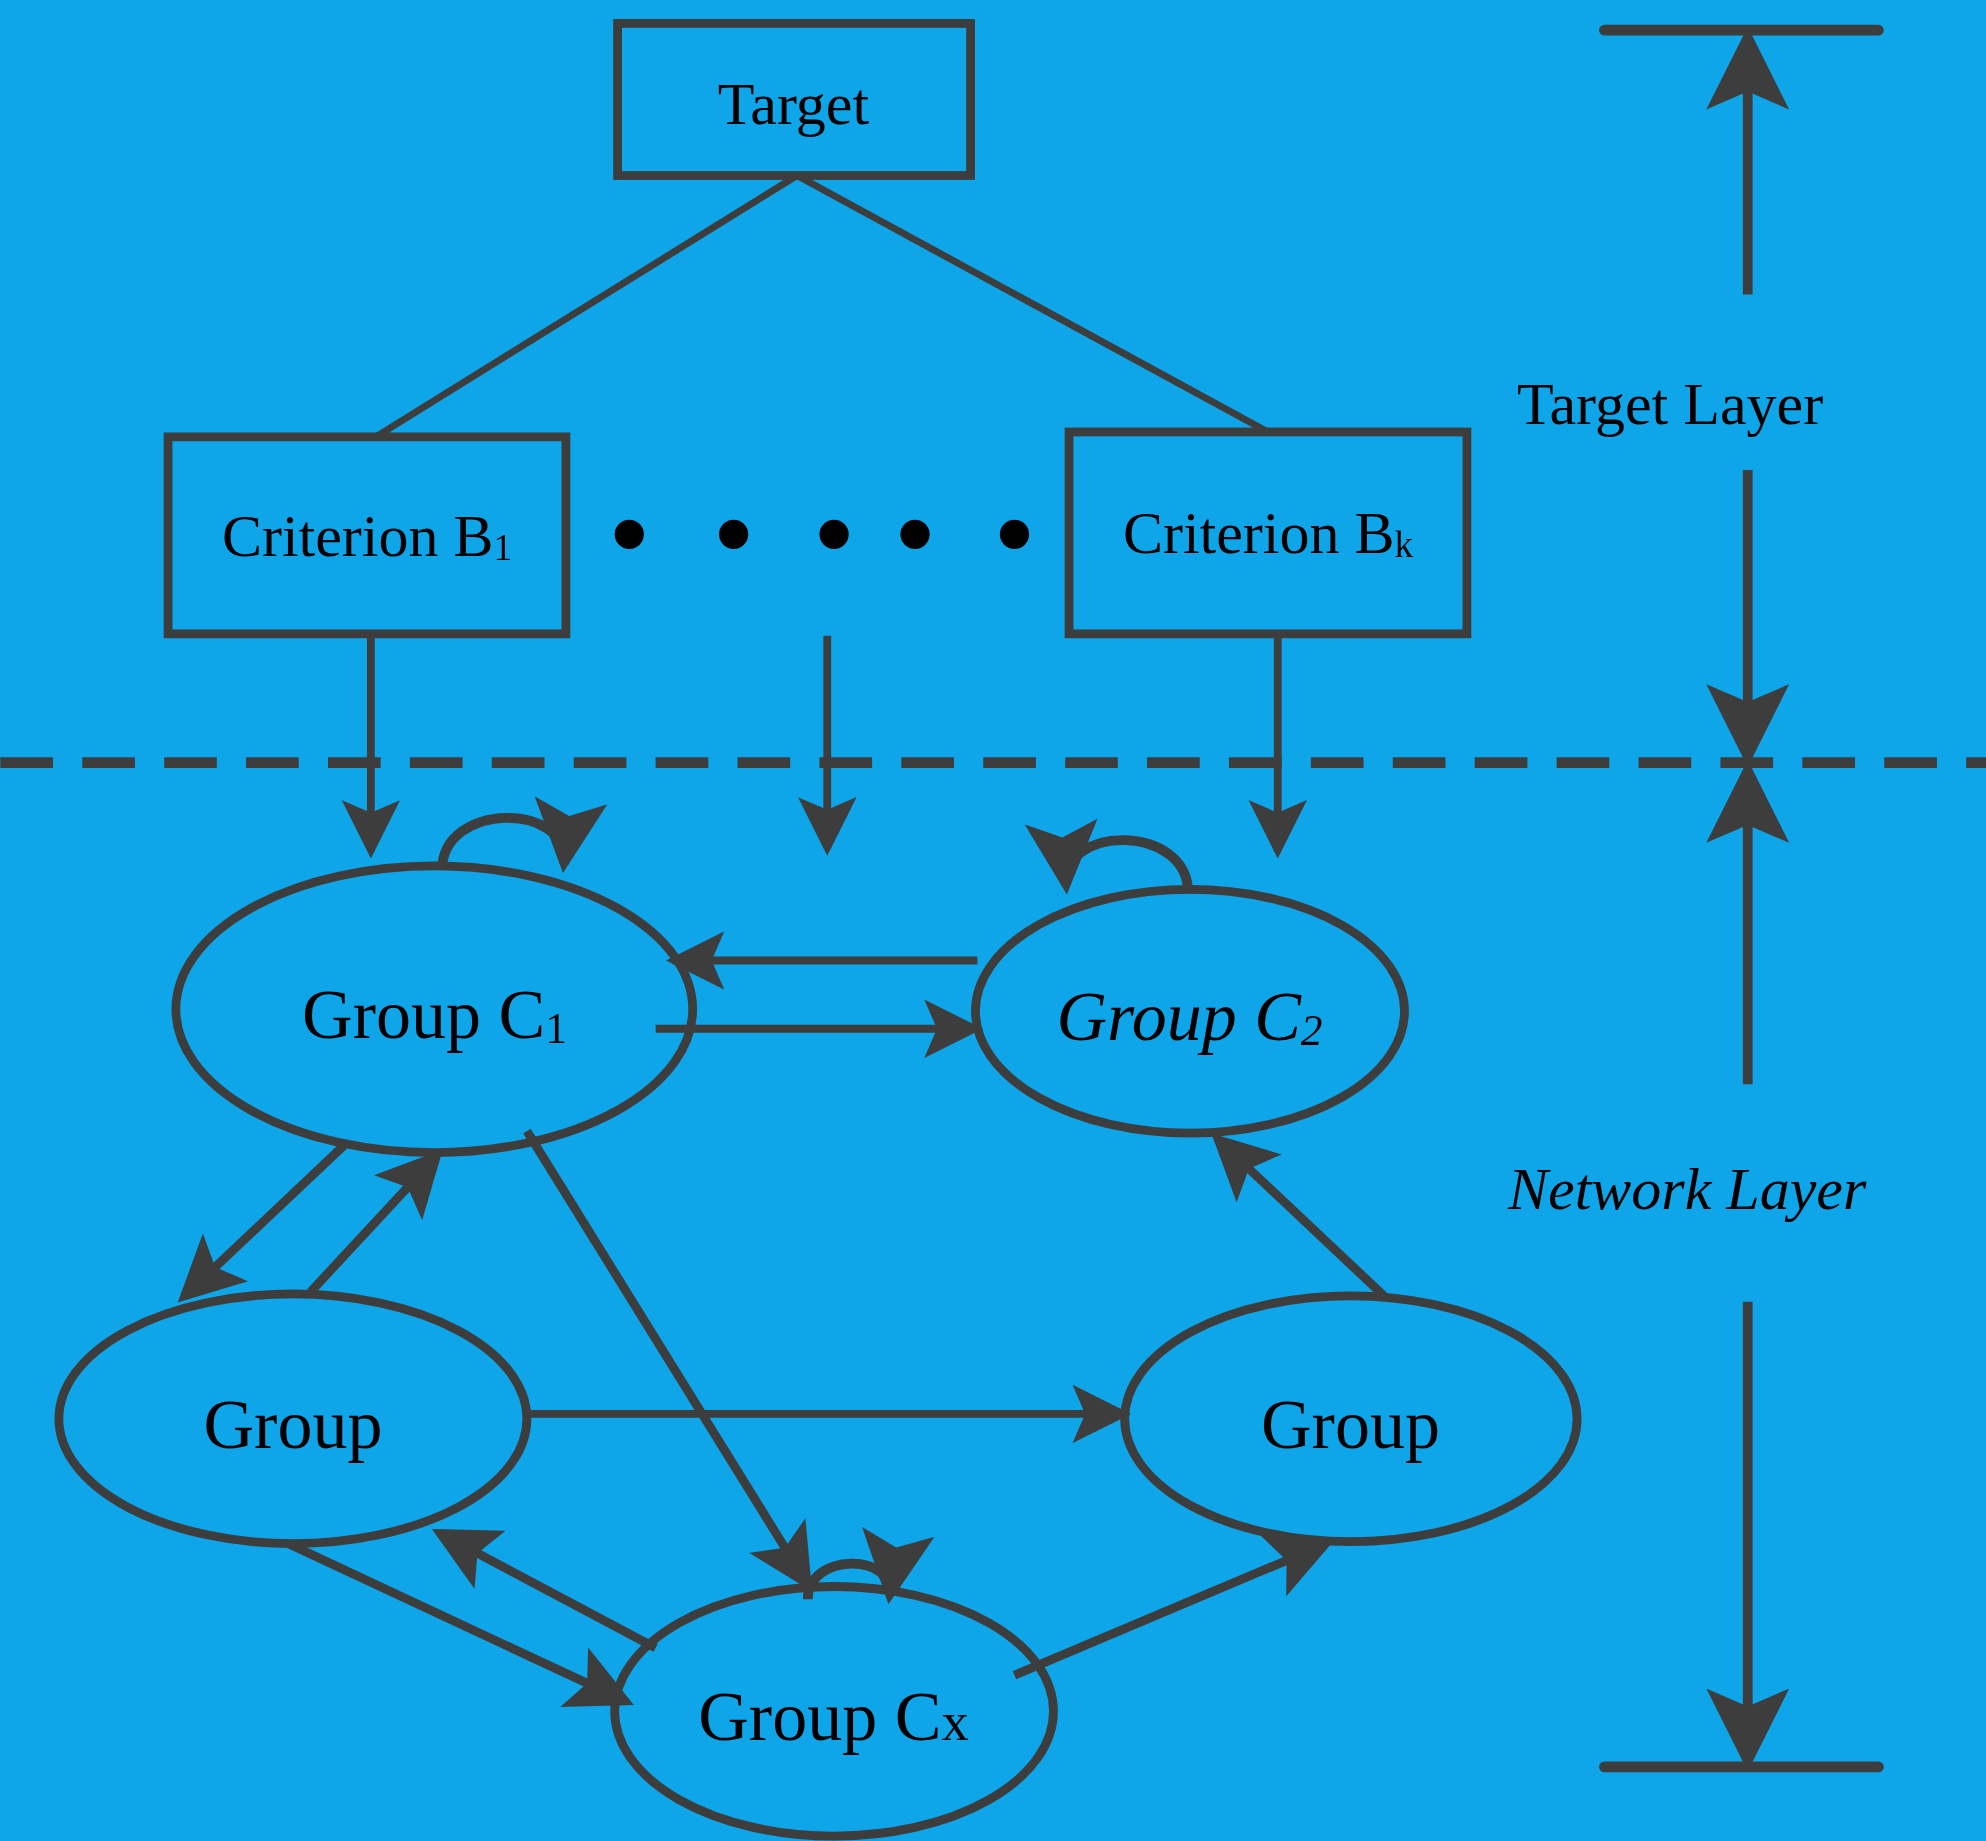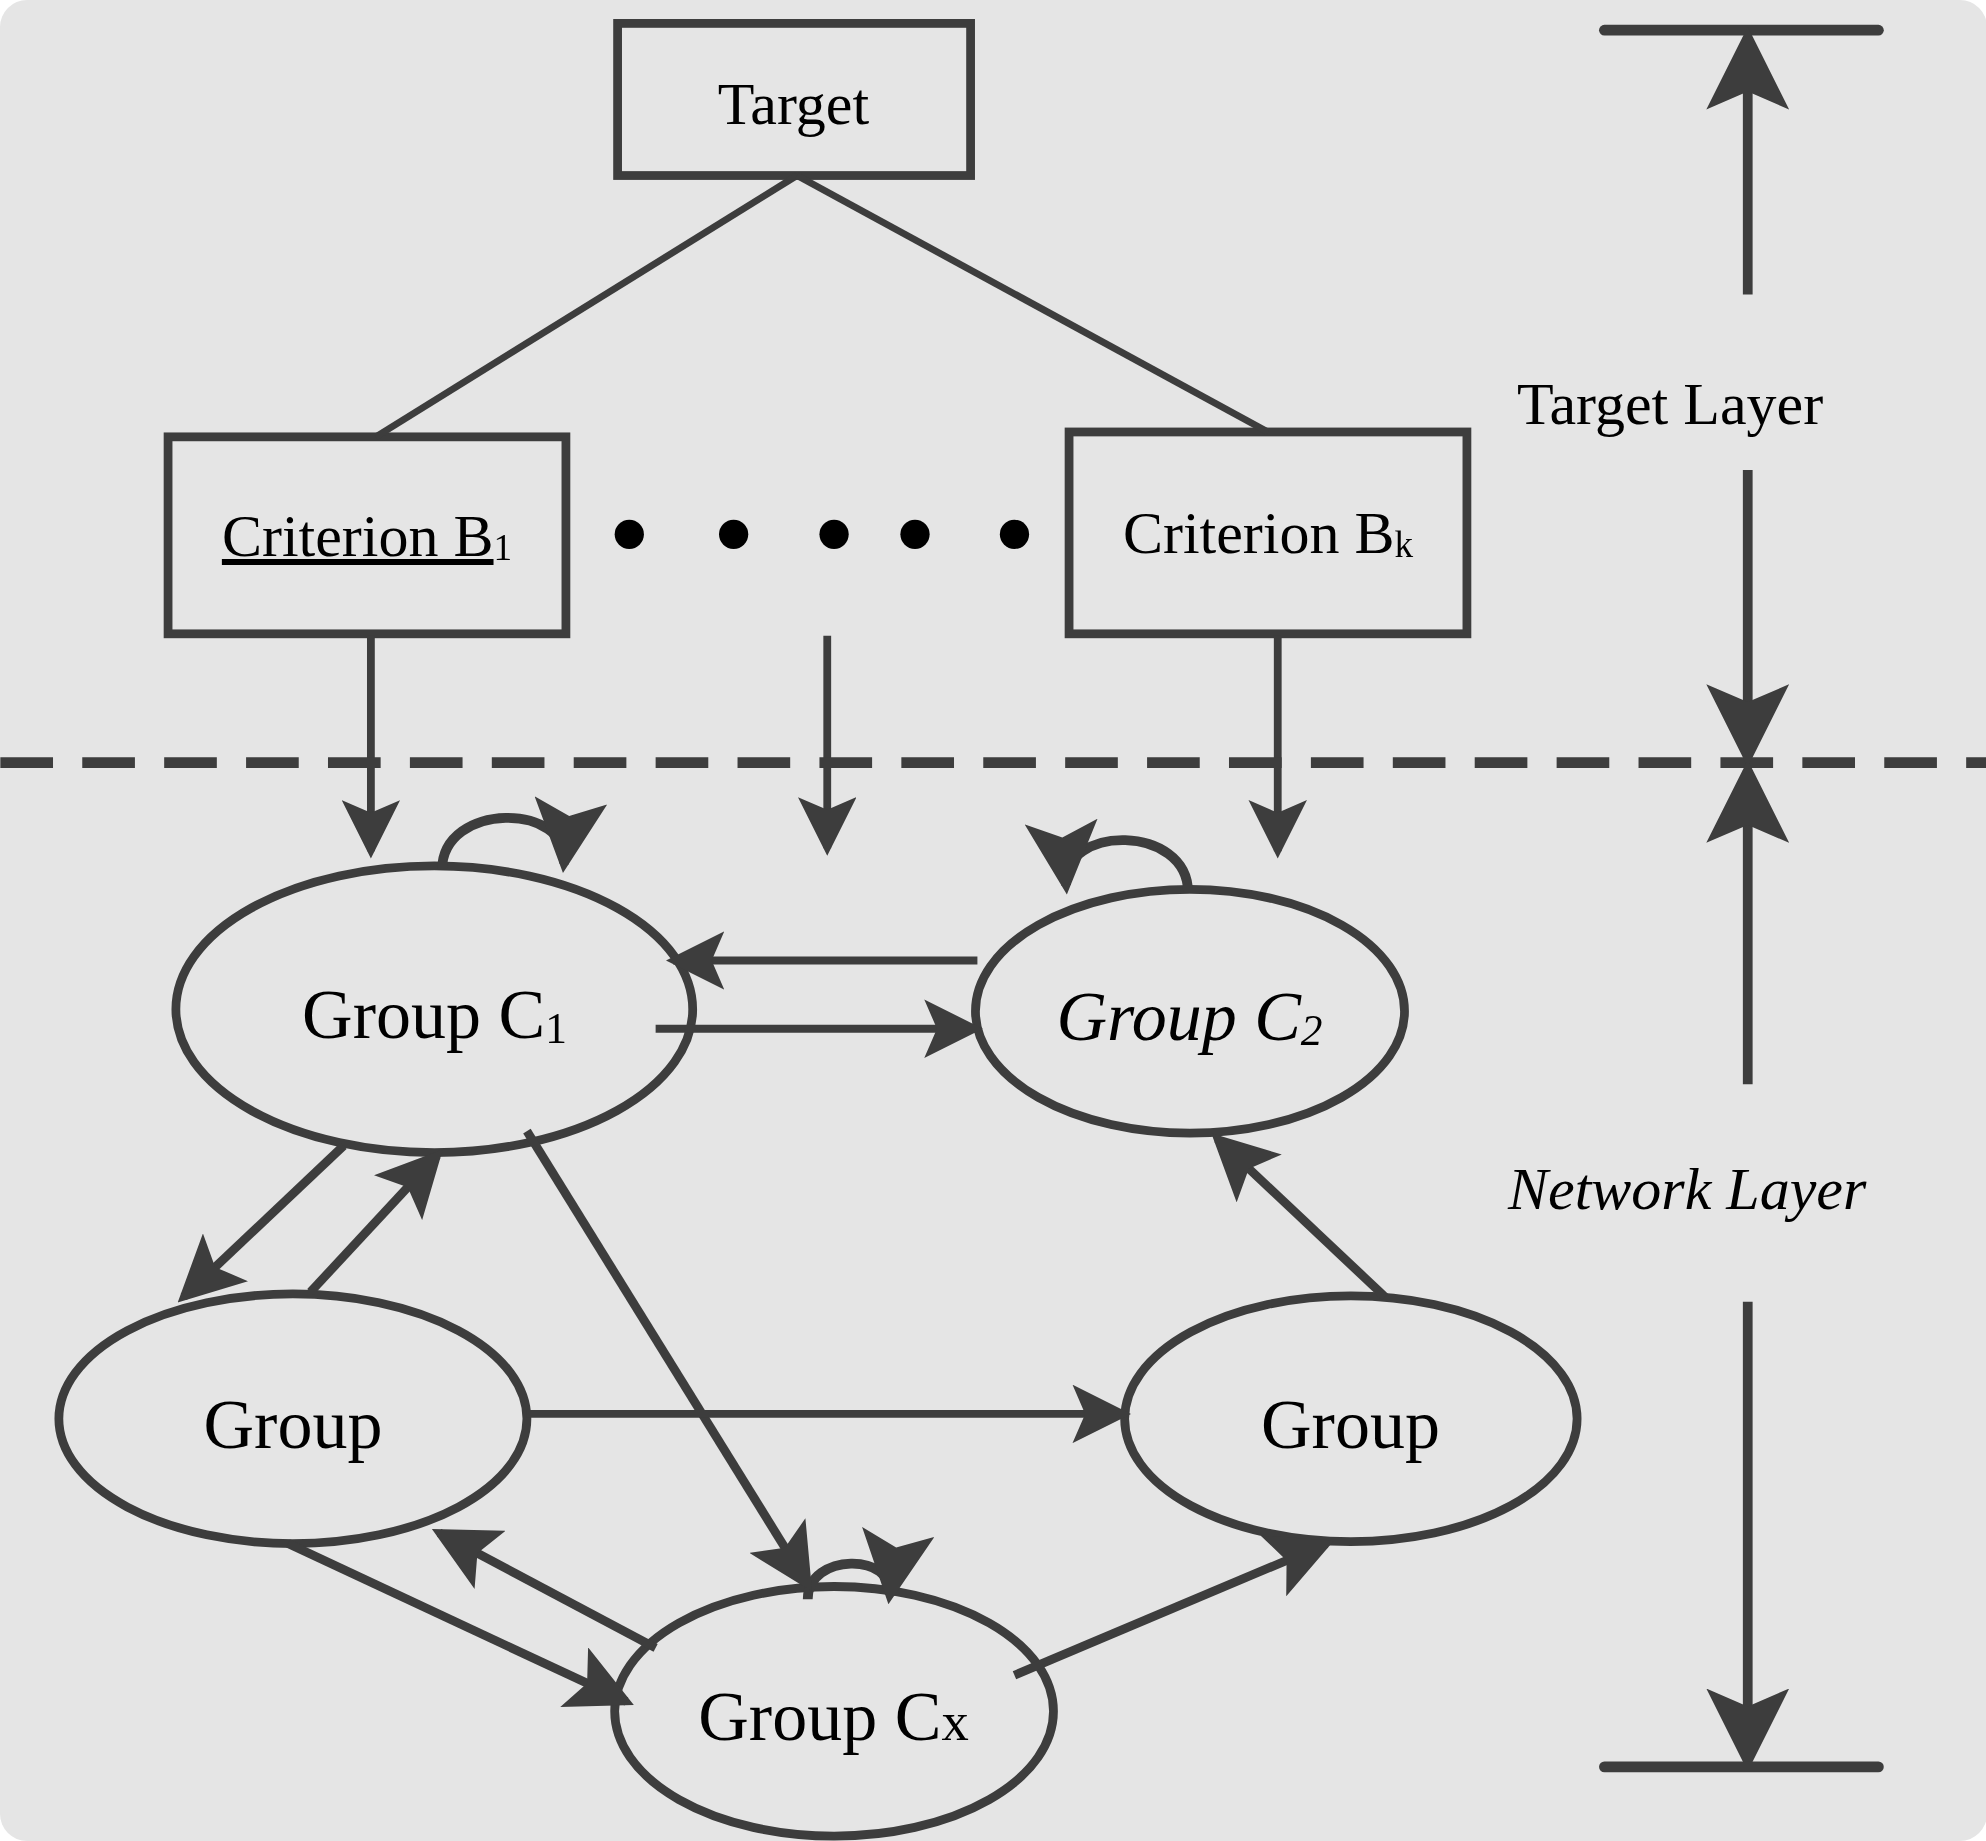--- a/index.html
+++ b/index.html
@@ -4,24 +4,23 @@
 <style>
   html, body {
     margin: 0;
     padding: 0;
     background: #ffffff;
   }
   #canvas {
     position: relative;
     width: 1987px;
     height: 1841px;
-    background: #e5e5e5;
+    background: #0ea5e9;
     font-family: "Liberation Serif", "DejaVu Serif", serif;
     overflow: hidden;
-    border-radius: 27px;
   }
   svg.diagram {
     position: absolute;
     top: 0; left: 0;
     width: 1987px;
     height: 1841px;
   }
   .node-label {
     position: absolute;
     color: #000000;
@@ -113,21 +112,21 @@
 
     <line x1="1792" y1="1112" x2="1792" y2="790" stroke="#3d3d3d" stroke-width="10" marker-end="url(#arrowBig)"></line>
     <line x1="1792" y1="1335" x2="1792" y2="1806" stroke="#3d3d3d" stroke-width="10" marker-end="url(#arrowBig)"></line>
     <line x1="1645" y1="1812" x2="1926" y2="1812" stroke="#3d3d3d" stroke-width="11" stroke-linecap="round"></line>
   </svg>
 
   <div class="node-label box-label" style="left:617px; top:74px; width:353px;">
     <span>Target</span>
   </div>
 
-  <div class="node-label box-label" style="left:168px; top:506px; width:398px;text-decoration:underline;">
+  <div class="node-label box-label" style="left:168px; top:506px; width:398px;">
     <span>Criterion B</span><sub>1</sub>
   </div>
 
   <div class="node-label box-label" style="left:1069px; top:503px; width:398px;">
     <span>Criterion B</span><sub>k</sub>
   </div>
 
   <div class="node-label ellipse-label" style="left:176px; top:980px; width:517px;">
     <span>Group C</span><sub>1</sub>
   </div>

